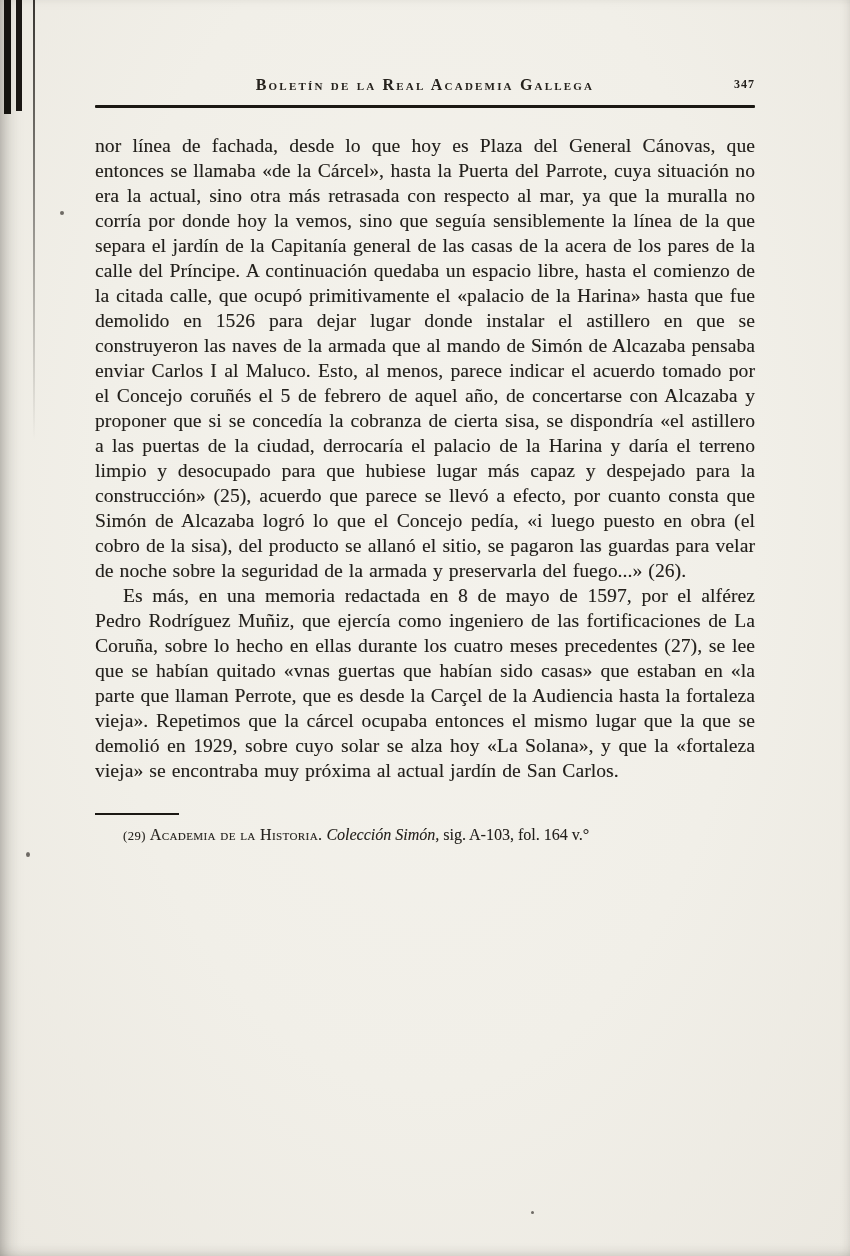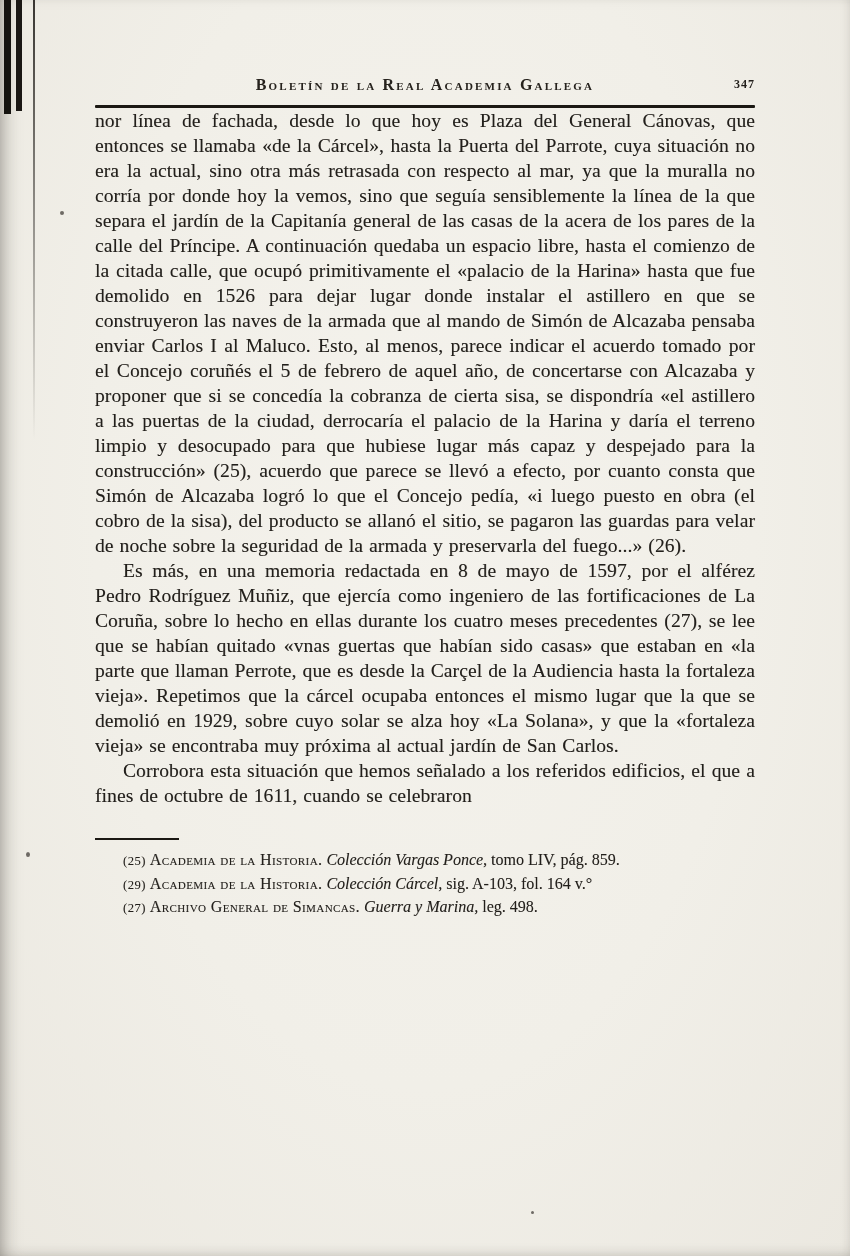--- a/index.html
+++ b/index.html
@@ -26,20 +26,21 @@
     font-variant: small-caps; font-weight: 700;
     font-size: 16px; letter-spacing: 2.2px; color: #26221d;
   }
   .page-number {
     position: absolute; right: 0; top: 1px;
     font-size: 12px; font-weight: 700; letter-spacing: 1px;
   }
   .header-rule { margin-top: 7px; height: 3px; background: #1b1813; border-radius: 1px; }
 
   .body-text {
+    margin-top: 25px;
     font-size: 19.5px; line-height: 25px;
     text-align: justify;
     letter-spacing: 0.1px; word-spacing: 1px;
     text-shadow: 0.3px 0.3px 0 rgba(34,31,27,0.35);
   }
   .para { margin: 0; text-indent: 28px; }
   .para.first { text-indent: 0; }
 
   .footnote-separator { margin-top: 30px; width: 84px; height: 2px; background: #1b1813; }
   .footnotes {
@@ -82,40 +83,27 @@
     <header class="page-header">
       <span class="journal-title">Boletín de la Real Academia Gallega</span>
       <span class="page-number">347</span>
     </header>
 
     <div class="header-rule"></div>
 
     <main class="body-text">
       <p class="para first">nor línea de fachada, desde lo que hoy es Plaza del General Cánovas, que entonces se llamaba «de la Cárcel», hasta la Puerta del Parrote, cuya situación no era la actual, sino otra más retrasada con respecto al mar, ya que la muralla no corría por donde hoy la vemos, sino que seguía sensiblemente la línea de la que separa el jardín de la Capitanía general de las casas de la acera de los pares de la calle del Príncipe. A continuación quedaba un espacio libre, hasta el comienzo de la citada calle, que ocupó primitivamente el «palacio de la Harina» hasta que fue demolido en 1526 para dejar lugar donde instalar el astillero en que se construyeron las naves de la armada que al mando de Simón de Alcazaba pensaba enviar Carlos I al Maluco. Esto, al menos, parece indicar el acuerdo tomado por el Concejo coruñés el 5 de febrero de aquel año, de concertarse con Alcazaba y proponer que si se concedía la cobranza de cierta sisa, se dispondría «el astillero a las puertas de la ciudad, derrocaría el palacio de la Harina y daría el terreno limpio y desocupado para que hubiese lugar más capaz y despejado para la construcción» (25), acuerdo que parece se llevó a efecto, por cuanto consta que Simón de Alcazaba logró lo que el Concejo pedía, «i luego puesto en obra (el cobro de la sisa), del producto se allanó el sitio, se pagaron las guardas para velar de noche sobre la seguridad de la armada y preservarla del fuego...» (26).</p>
       <p class="para">Es más, en una memoria redactada en 8 de mayo de 1597, por el alférez Pedro Rodríguez Muñiz, que ejercía como ingeniero de las fortificaciones de La Coruña, sobre lo hecho en ellas durante los cuatro meses precedentes (27), se lee que se habían quitado «vnas guertas que habían sido casas» que estaban en «la parte que llaman Perrote, que es desde la Carçel de la Audiencia hasta la fortaleza vieja». Repetimos que la cárcel ocupaba entonces el mismo lugar que la que se demolió en 1929, sobre cuyo solar se alza hoy «La Solana», y que la «fortaleza vieja» se encontraba muy próxima al actual jardín de San Carlos.</p>
-      <p class="para">Corrobora esta situación que hemos señalado a los referidos edificios, el que a fines de octubre de 1611, cuando se celebraron</p>
     </main>
 
     <div class="footnote-separator"></div>
 
     <section class="footnotes">
       <p class="footnote">
-        <span class="fn-marker">(25)</span>
-        <span class="fn-source">Academia de la Historia.</span>
-        <span class="fn-work">Colección Vargas Ponce,</span>
-        <span class="fn-detail">tomo LIV, pág. 859.</span>
-      </p>
-      <p class="footnote">
         <span class="fn-marker">(29)</span>
         <span class="fn-source">Academia de la Historia.</span>
-        <span class="fn-work">Colección Cárcel,</span>
+        <span class="fn-work">Colección Simón,</span>
         <span class="fn-detail">sig. A-103, fol. 164 v.°</span>
-      </p>
-      <p class="footnote">
-        <span class="fn-marker">(27)</span>
-        <span class="fn-source">Archivo General de Simancas.</span>
-        <span class="fn-work">Guerra y Marina,</span>
-        <span class="fn-detail">leg. 498.</span>
       </p>
     </section>
 
   </div>
 </div>
 
 </body></html>

